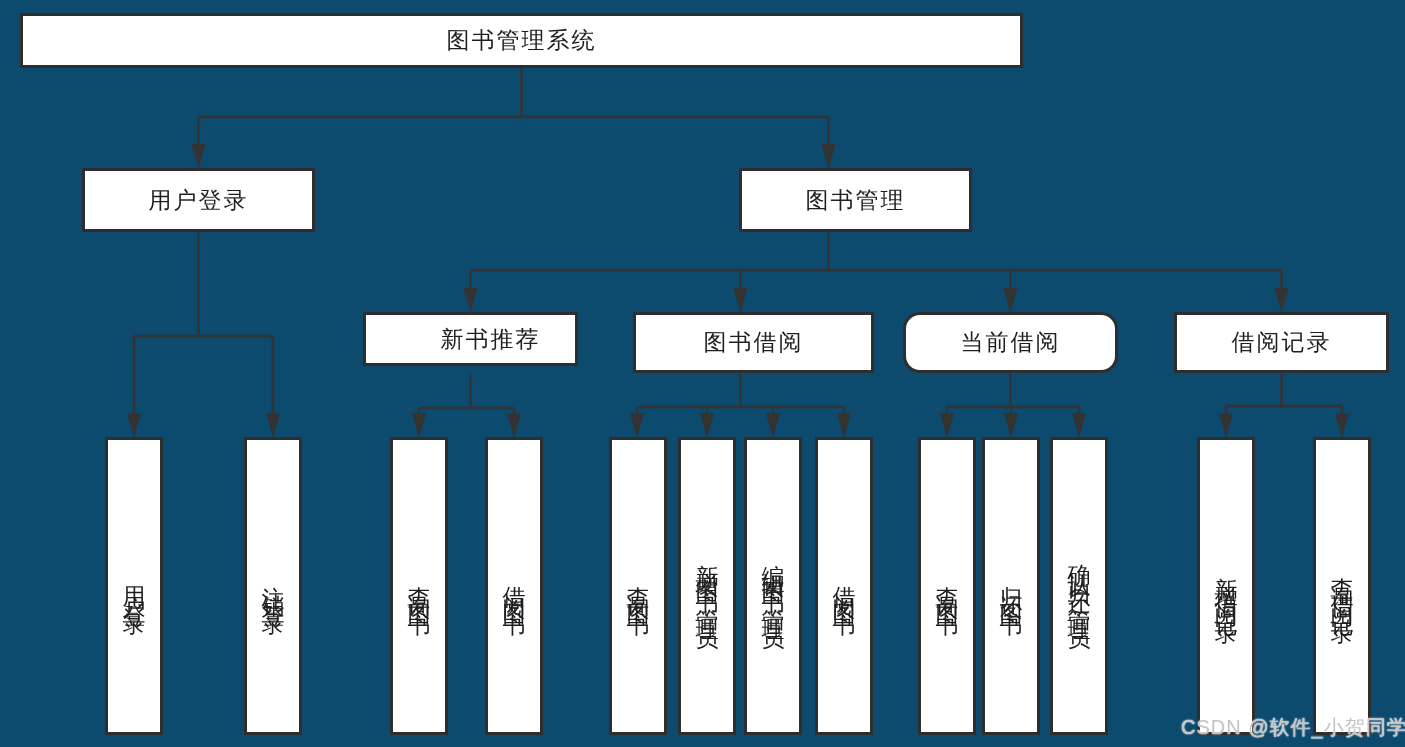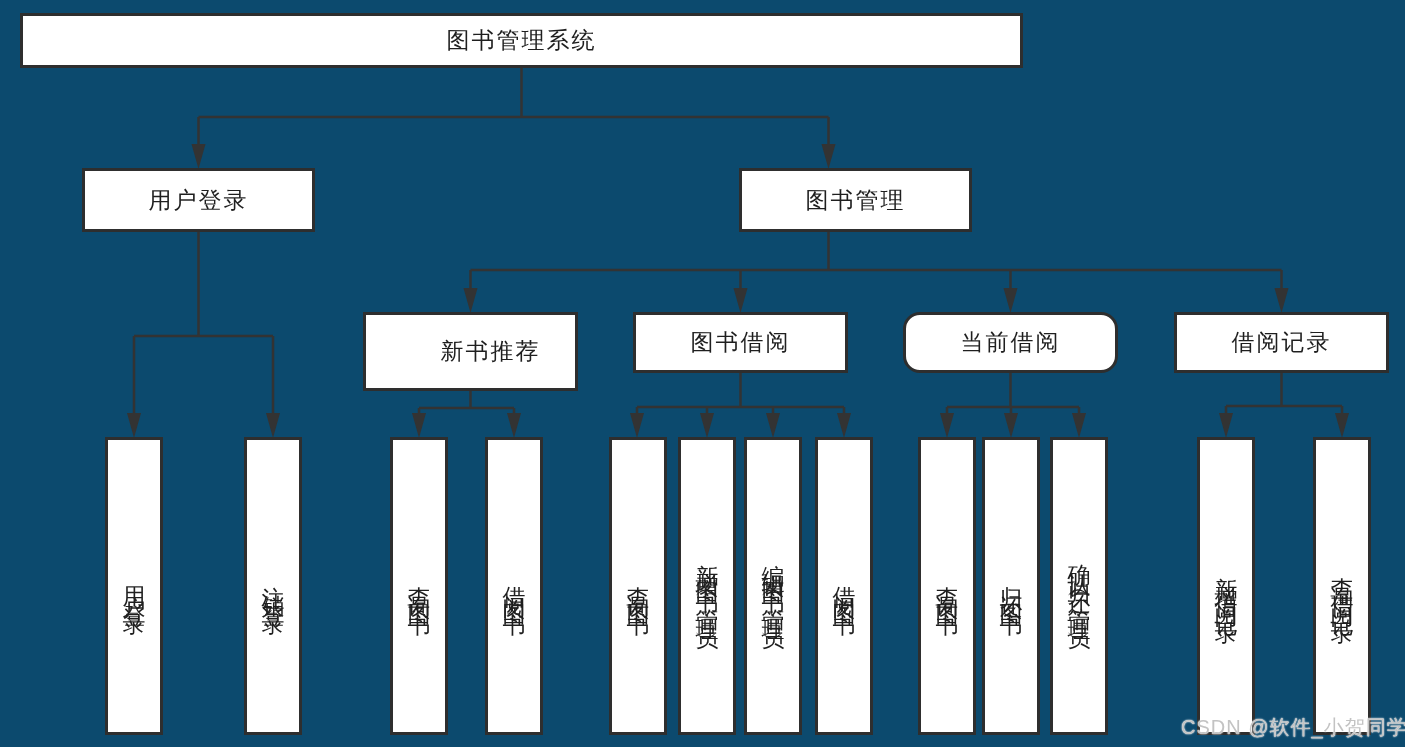--- a/index.html
+++ b/index.html
@@ -112,24 +112,24 @@
     <span>图书管理系统</span>
   </div>
 
   <div class="hbox" style="left:82px; top:168px; width:233px; height:64px;">
     <span>用户登录</span>
   </div>
   <div class="hbox" style="left:712px; top:168px; width:233px; height:64px;margin-left:27px;">
     <span>图书管理</span>
   </div>
 
-  <div class="hbox" style="left:363px; top:312px; width:215px; height:79px;padding-left:40px;">
+  <div class="hbox" style="left:363px; top:312px; width:215px; height:54px;padding-left:40px;">
     <span>新书推荐</span>
   </div>
-  <div class="hbox" style="left:633px; top:312px; width:215px; height:61px;">
+  <div class="hbox" style="left:633px; top:312px; width:241px; height:61px;">
     <span>图书借阅</span>
   </div>
   <div class="hbox" style="left:903px; top:312px; width:215px; height:61px;border-radius:17px;">
     <span>当前借阅</span>
   </div>
   <div class="hbox" style="left:1174px; top:312px; width:215px; height:61px;">
     <span>借阅记录</span>
   </div>
 
   <div class="leaf" style="left:105px;">

